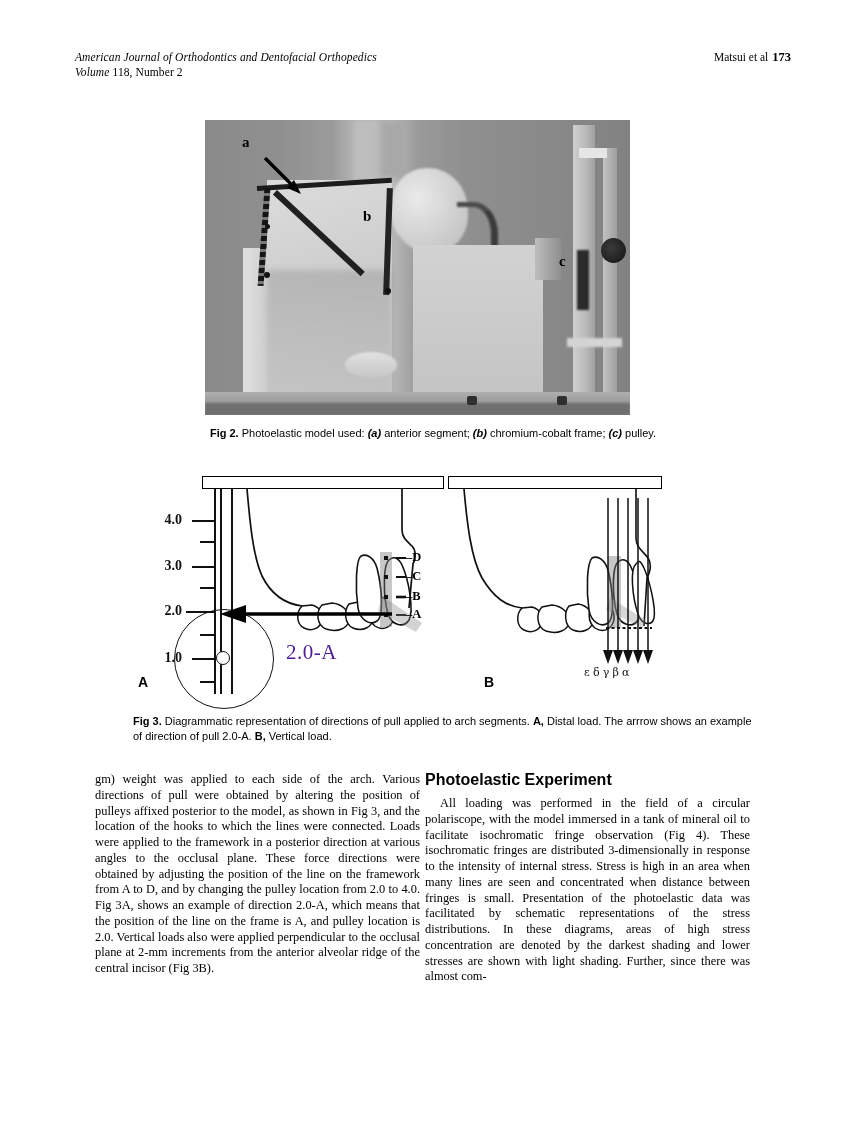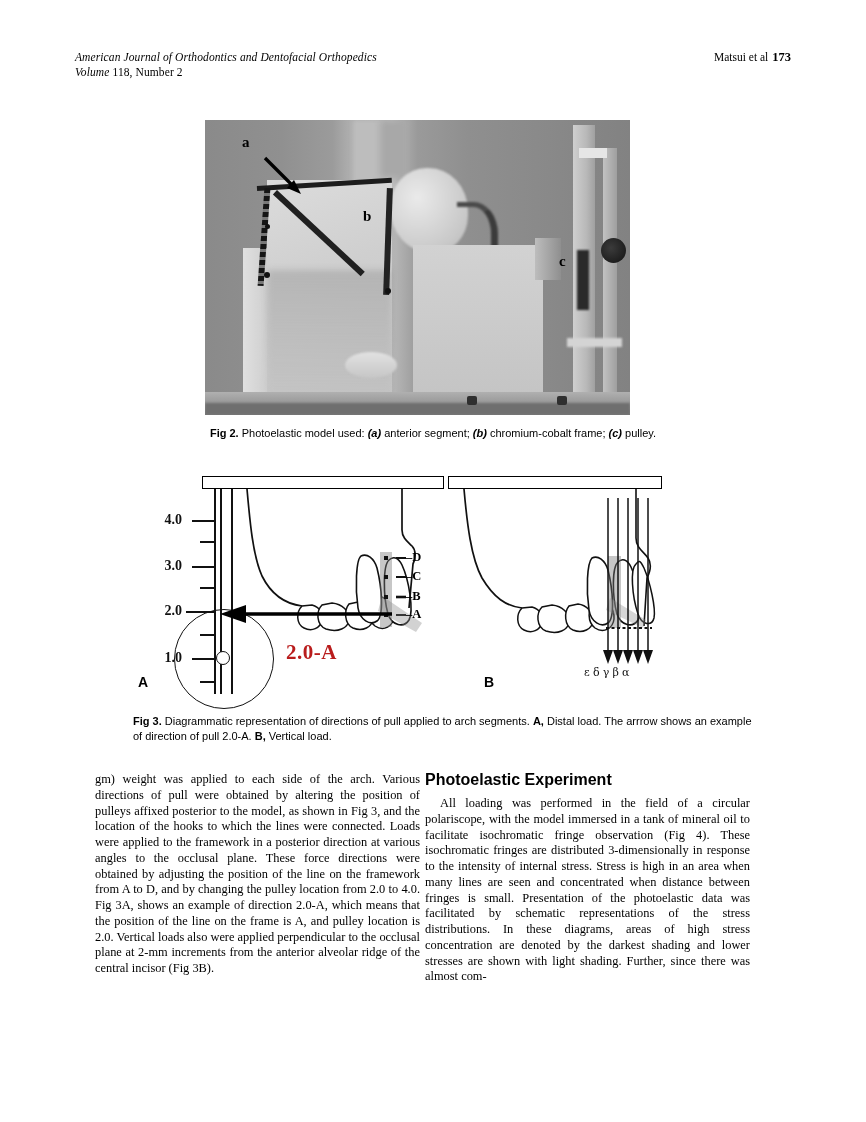--- a/index.html
+++ b/index.html
@@ -342,24 +342,24 @@
     position: absolute;
     font-family: "Liberation Serif", serif;
     font-weight: bold;
     font-size: 12.5px;
     color: #000;
     white-space: nowrap;
   }
   .f3-title {
     position: absolute;
     font-family: "Liberation Serif", serif;
-    font-weight: bold;
+    font-weight: normal;
     font-size: 21px;
     letter-spacing: 0.5px;
-    color: #b91c1c;
+    color: #4c1d95;
   }
   .f3-greek {
     position: absolute;
     font-family: "DejaVu Serif", serif;
     font-size: 11px;
     letter-spacing: 3.2px;
     color: #111;
   }
   .f3-panel-letter {
     position: absolute;

